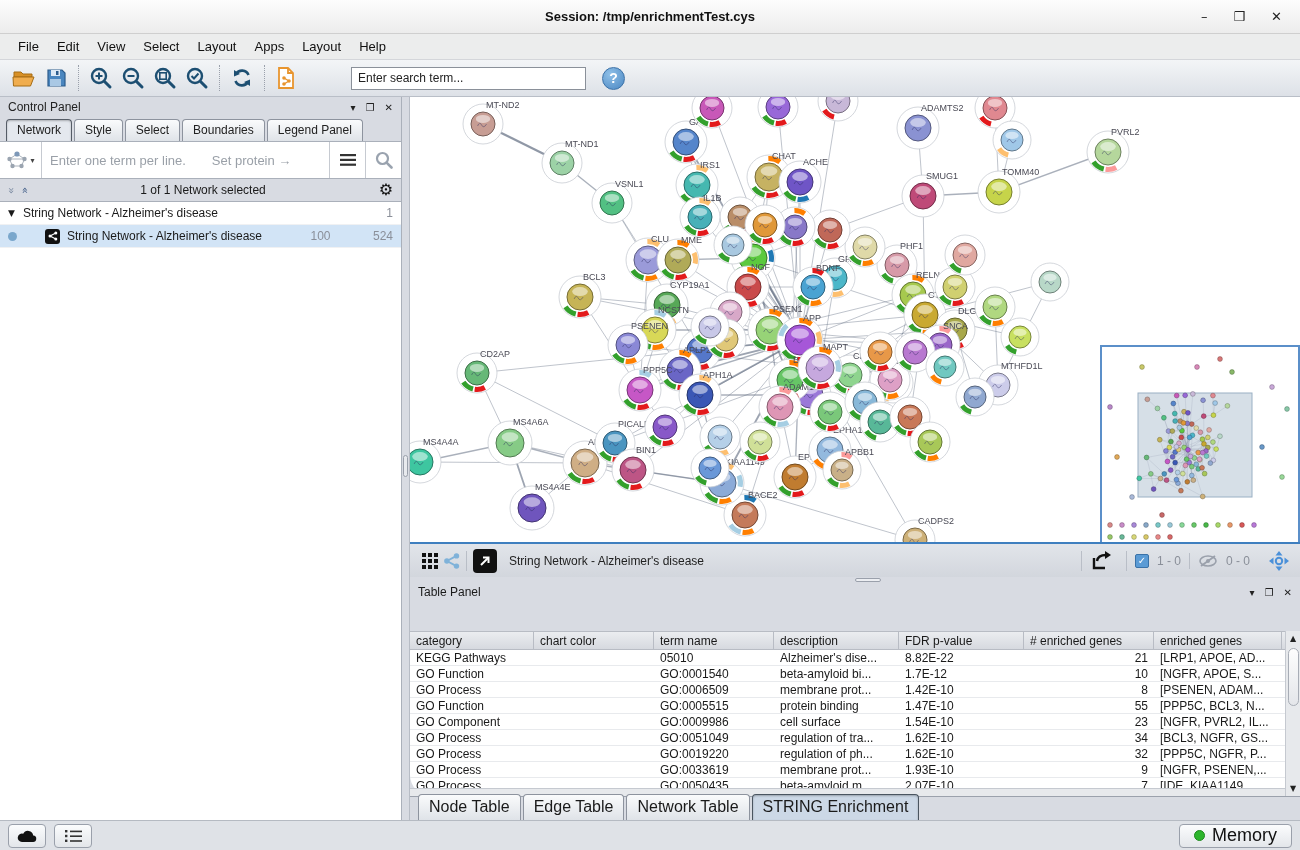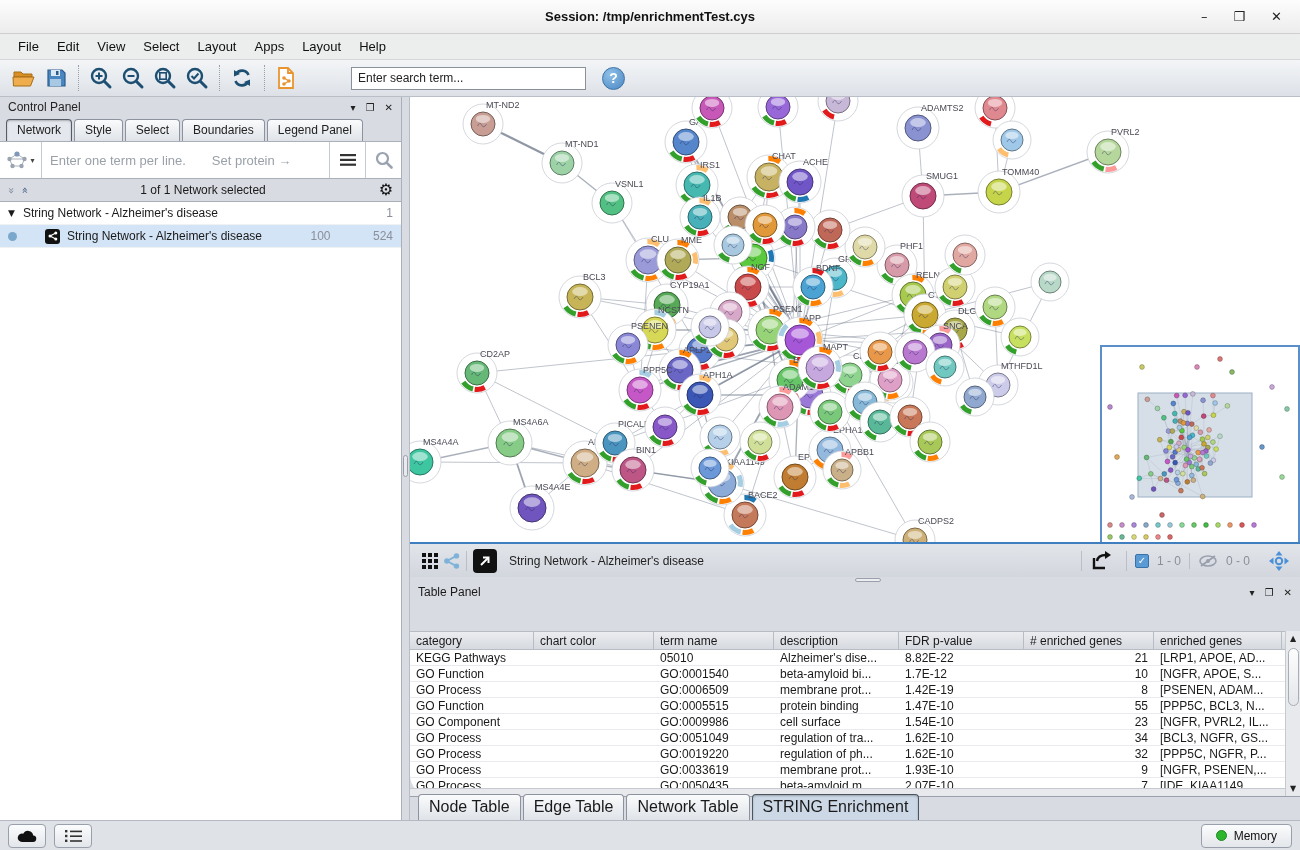--- a/index.html
+++ b/index.html
@@ -106,21 +106,21 @@
   .tp-tabs { height:24px; display:flex; align-items:flex-end; padding-left:8px; gap:2px; border-top:1px solid #9ba1ac; background:#d8dbe2; }
   .tp-tab { padding:3px 10px 4px; font-size:16px; border:1px solid #8d939e; border-bottom:none; border-radius:4px 4px 0 0;
             background:linear-gradient(#fafbfc,#dfe3e8); }
   .tp-tab.active { background:#ccd8e6; border-color:#4a5560; box-shadow:inset 0 1px 2px rgba(0,0,0,.25); }
 
   
   .statusbar { height:30px; flex:none; background:#dfe2e7; border-top:1px solid #b5bac2; display:flex; align-items:center; padding:0 8px; gap:8px; }
   .sb-btn { width:38px; height:24px; border:1px solid #9aa0ab; border-radius:4px; background:linear-gradient(#fbfcfd,#e3e6ea);
             display:flex; align-items:center; justify-content:center; }
   .memory-btn { margin-left:auto; height:24px; border:1px solid #9aa0ab; border-radius:4px; background:linear-gradient(#fbfcfd,#e3e6ea);
-                display:flex; align-items:center; gap:7px; padding:0 14px; font-size:12px; color:#111; }
+                display:flex; align-items:center; gap:7px; padding:0 14px; font-size:18px; color:#111; }
   .green-dot { width:11px; height:11px; border-radius:50%; background:#2db52d; border:1px solid #1d8a1d; }
   svg { display:block; }
 </style>
 </head>
 <body>
 
 <div class="window">
 
   <div class="titlebar">
     <div class="title-text">Session: /tmp/enrichmentTest.cys</div>
@@ -1615,21 +1615,21 @@
                   <span class="t-cell" style="width: 125px;">beta-amyloid bi...</span>
                   <span class="t-cell" style="width: 125px;">1.7E-12</span>
                   <span class="t-cell" style="width: 130px; text-align: right;">10</span>
                   <span class="t-cell" style="width: 128px;">[NGFR, APOE, S...</span>
                 </div>
                 <div class="t-row">
                   <span class="t-cell" style="width: 124px;">GO Process</span>
                   <span class="t-cell" style="width: 120px;"><span class="color-bar" style="background: rgb(178, 223, 138);"></span></span>
                   <span class="t-cell" style="width: 120px;">GO:0006509</span>
                   <span class="t-cell" style="width: 125px;">membrane prot...</span>
-                  <span class="t-cell" style="width: 125px;">1.42E-19</span>
+                  <span class="t-cell" style="width: 125px;">1.42E-10</span>
                   <span class="t-cell" style="width: 130px; text-align: right;">8</span>
                   <span class="t-cell" style="width: 128px;">[PSENEN, ADAM...</span>
                 </div>
                 <div class="t-row">
                   <span class="t-cell" style="width: 124px;">GO Function</span>
                   <span class="t-cell" style="width: 120px;"><span class="color-bar" style="background: rgb(51, 160, 44);"></span></span>
                   <span class="t-cell" style="width: 120px;">GO:0005515</span>
                   <span class="t-cell" style="width: 125px;">protein binding</span>
                   <span class="t-cell" style="width: 125px;">1.47E-10</span>
                   <span class="t-cell" style="width: 130px; text-align: right;">55</span>

